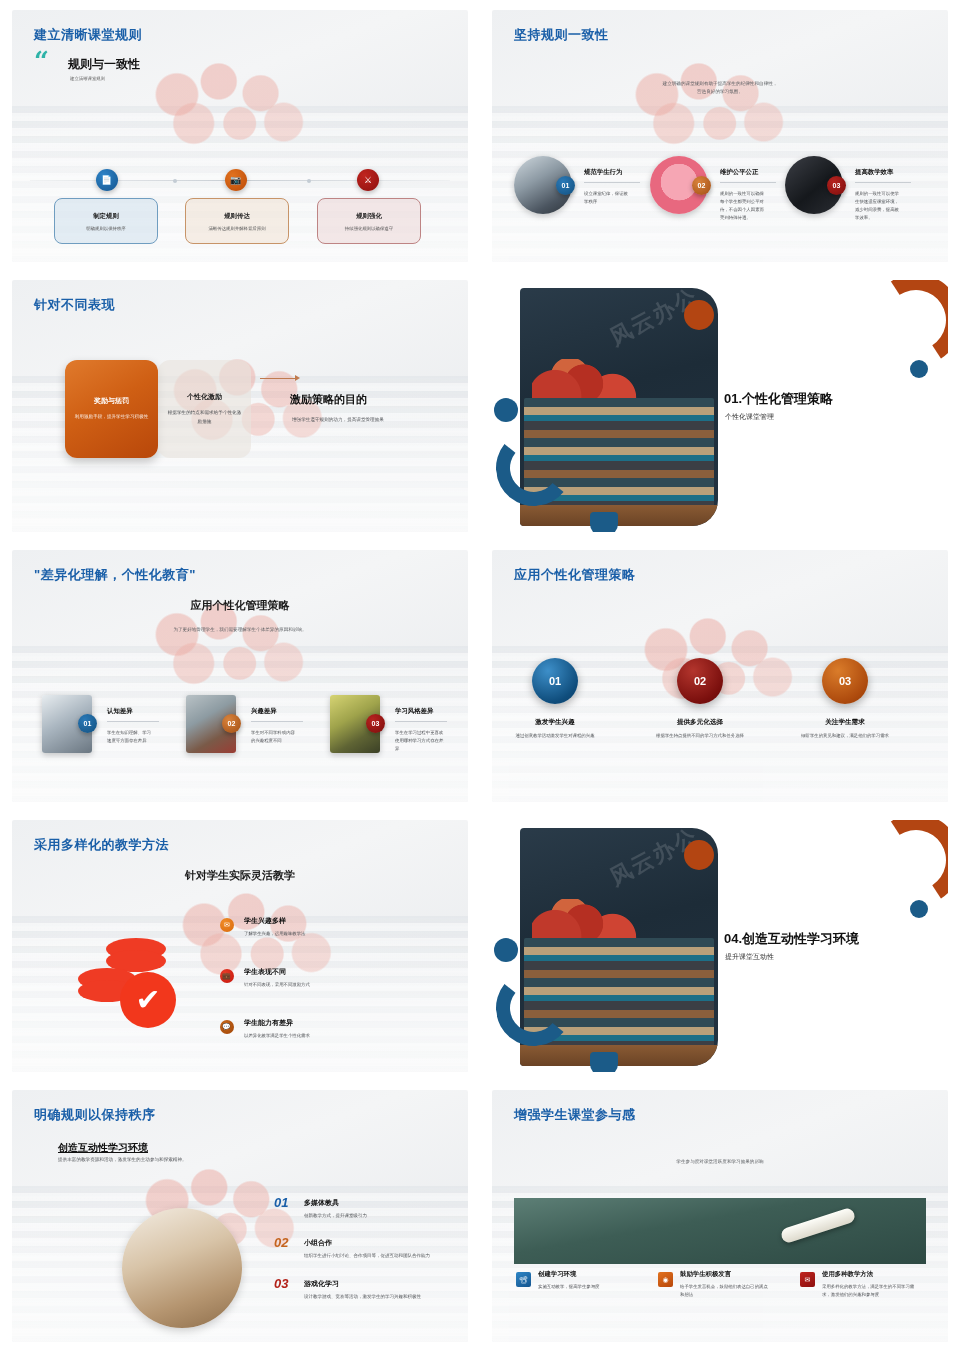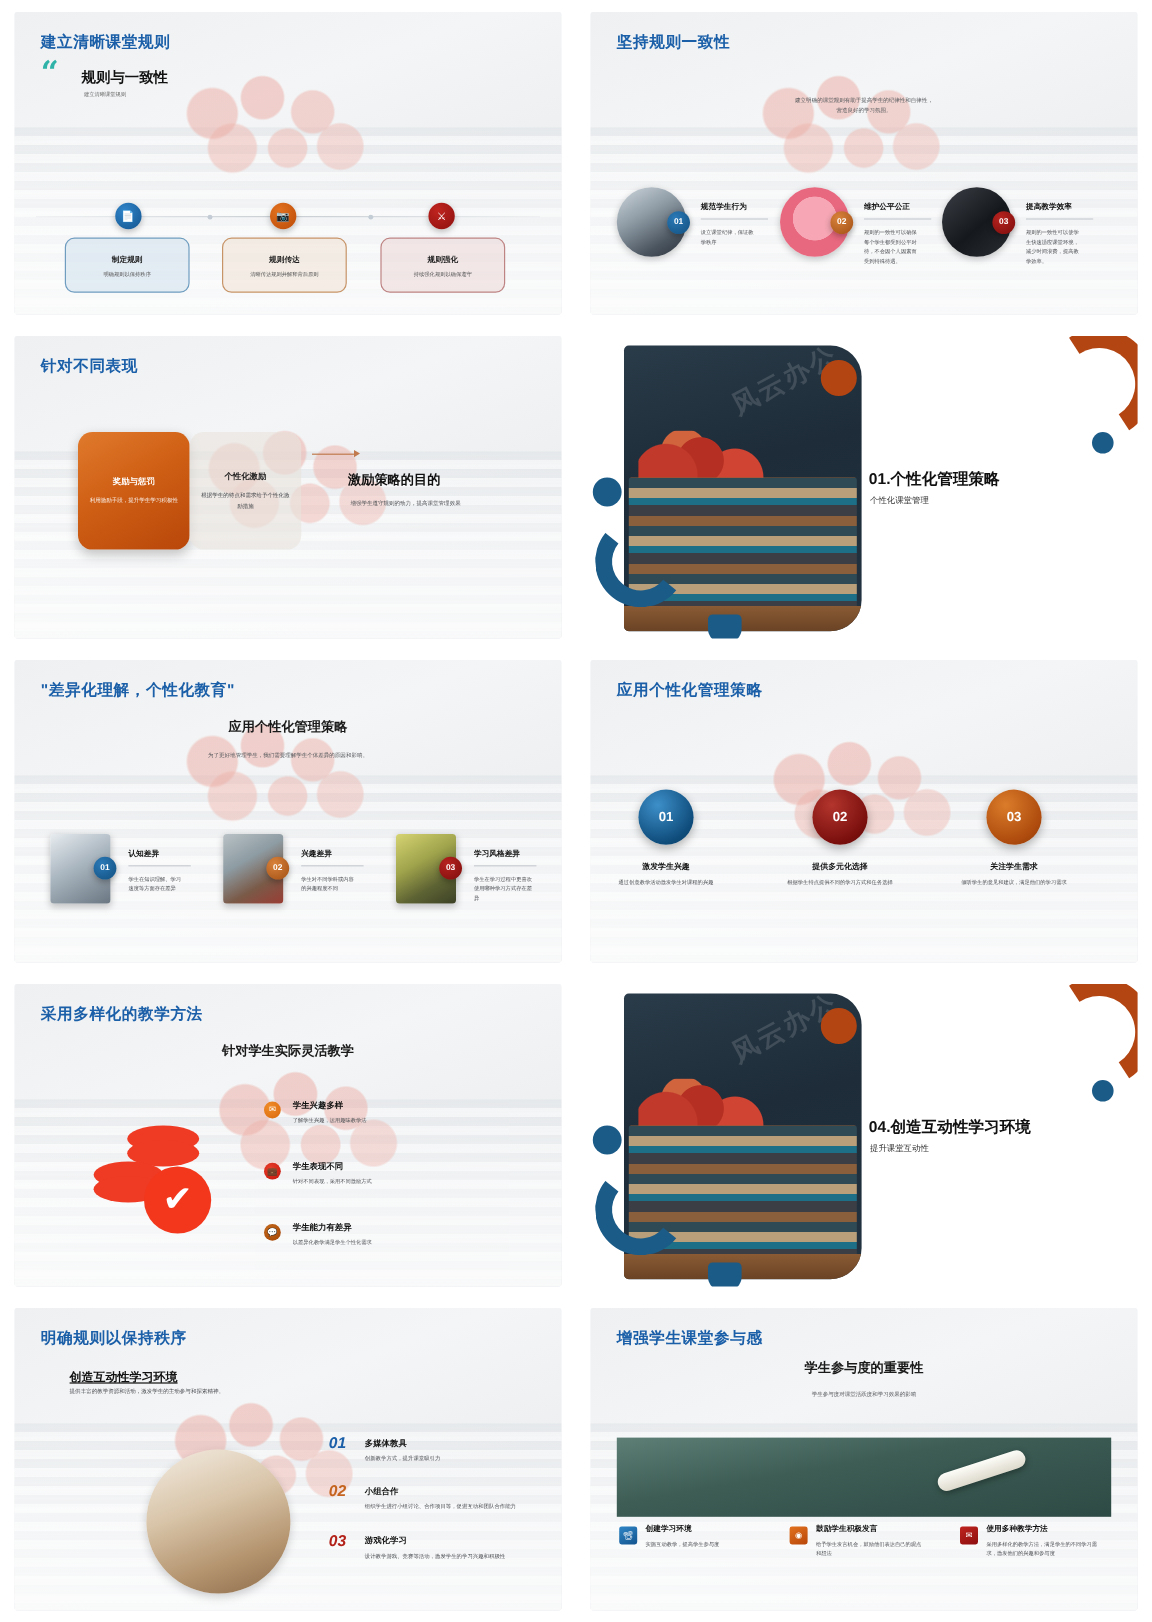--- a/index.html
+++ b/index.html
@@ -473,21 +473,20 @@
       <div class="orow-t" style="left:292px;top:189px;">游戏化学习</div>
       <div class="orow-d" style="left:292px;top:203px;width:140px;">设计教学游戏、竞赛等活动，激发学生的学习兴趣和积极性</div>
     </div>
   </div>
 
   <div class="slide">
     <div class="canvas">
       <div class="bg-books"></div>
 
       <div class="s-title">增强学生课堂参与感</div>
-      <div class="s-head" style="top:42px;">学生参与度的重要性</div>
       <div class="s-sub" style="top:68px;">学生参与度对课堂活跃度和学习效果的影响</div>
 
       <div class="banner ph-board">
         <div class="chalk"></div>
       </div>
 
       <div class="sq-badge" style="left:24px;top:182px;background:linear-gradient(150deg,#2f86c6,#14558f);">📽</div>
       <div class="b3-t" style="left:46px;top:180px;">创建学习环境</div>
       <div class="b3-d" style="left:46px;top:193px;width:80px;">实施互动教学，提高学生参与度</div>
 

